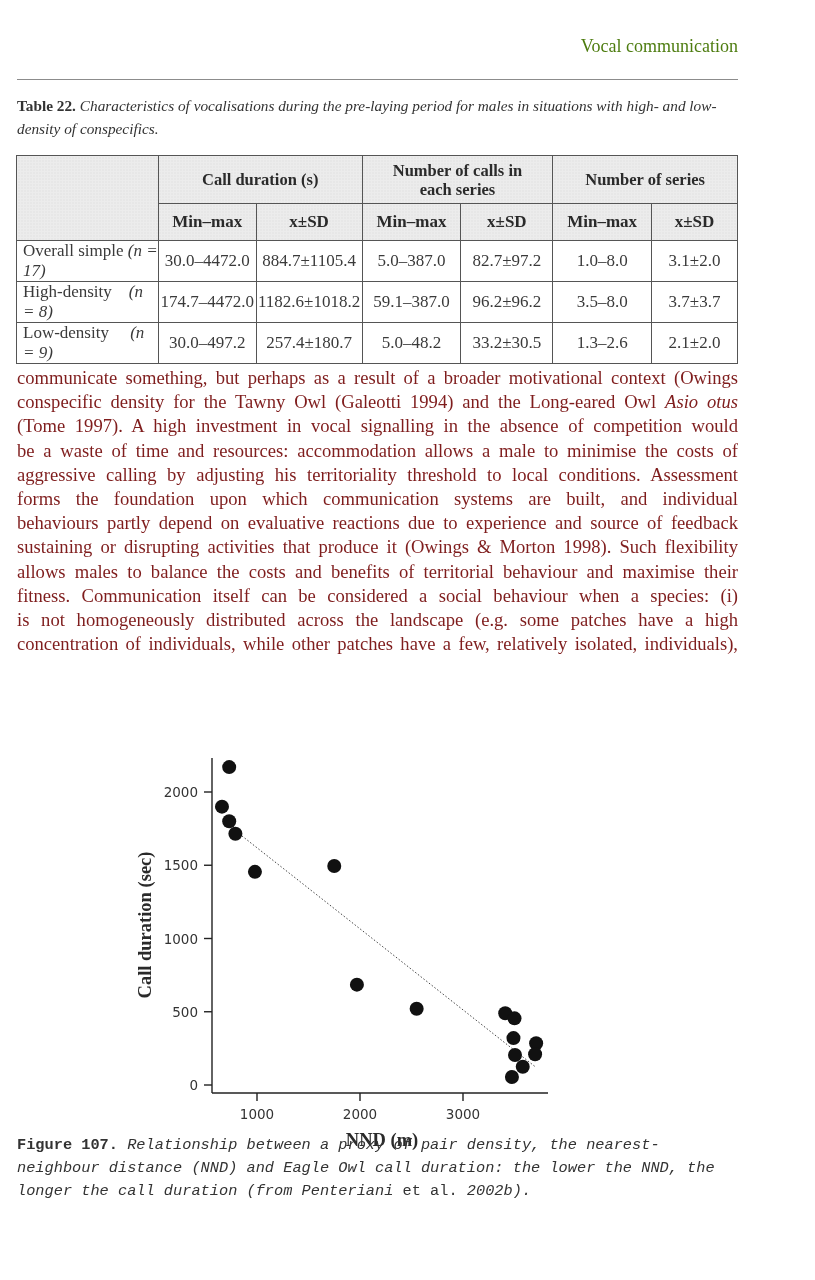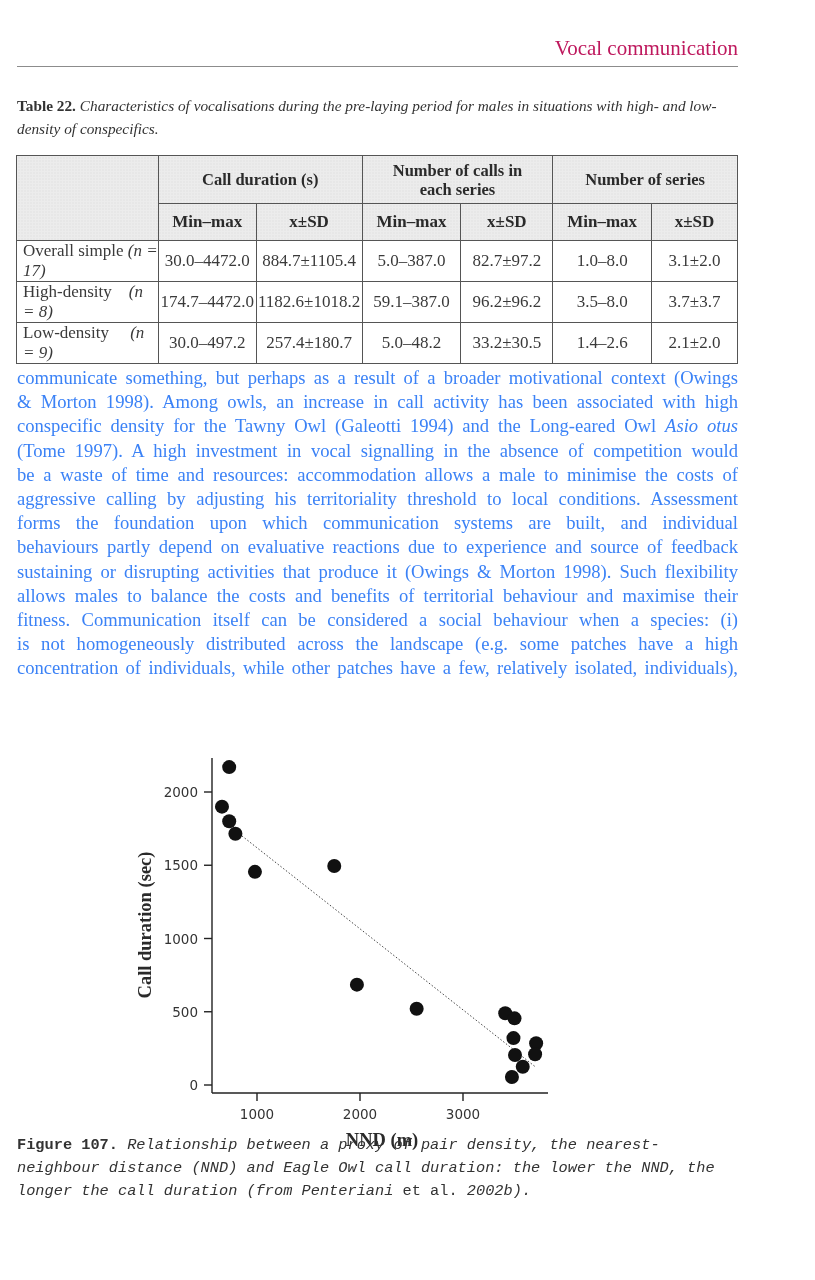--- a/index.html
+++ b/index.html
@@ -4,22 +4,22 @@
 <style>
   html, body { margin: 0; padding: 0; background: #ffffff; }
   body {
     width: 815px; height: 1280px; position: relative; overflow: hidden;
     font-family: "DejaVu Serif", "Liberation Serif", serif;
     color: #2a2a2a;
   }
   .running-head {
     position: absolute; left: 17px; top: 36px; width: 721px;
     text-align: right; font-family: "Liberation Serif", serif;
-    font-size: 21px; color: #be185d;
-    padding-bottom: 5px; border-bottom: 1px solid #8c8c8c;
+    font-size: 18px; color: #4d7c0f;
+    padding-bottom: 22px; border-bottom: 1px solid #8c8c8c;
   }
   .caption {
     position: absolute; left: 17px; width: 725px;
     font-family: "Liberation Serif", serif; font-size: 15.3px; line-height: 23px;
     color: #333;
   }
   .caption .lbl { font-weight: bold; font-style: normal; }
   .caption .txt { font-style: italic; }
   .caption .up { font-style: normal; }
   .table-caption { top: 94px; }
@@ -41,21 +41,21 @@
   }
   table.data tr.h1 th { height: 47px; font-size: 16.5px; line-height: 19px; }
   table.data tr.h2 th { height: 36px; font-size: 17px; }
   table.data td { height: 29px; font-size: 17px; }
   table.data td.rowlbl { text-align: left; padding-left: 6px; }
   .n { font-style: italic; }
 
   .body-text {
     position: absolute; left: 17px; top: 366px; width: 721px;
     font-family: "Liberation Serif", serif; font-size: 18.6px; line-height: 24.2px;
-    color: #3b82f6; text-align: justify;
+    color: #7f1d1d; text-align: justify;
   }
   .body-text .line { display: block; text-align: justify; text-align-last: justify; height: 24.2px; white-space: nowrap; }
   .body-text em { font-style: italic; }
 
   .chart { position: absolute; left: 0; top: 740px; width: 815px; height: 440px; }
   .page-number {
     position: absolute; left: 600px; width: 138px; top: 1290px; text-align: right;
     font-family: "Liberation Serif", serif; font-size: 17px; color: #333;
   }
 </style>
@@ -111,29 +111,28 @@
     <td>96.2±96.2</td>
     <td>3.5–8.0</td>
     <td>3.7±3.7</td>
   </tr>
   <tr>
     <td class="rowlbl"><span>Low-density</span>&nbsp;&nbsp;&nbsp;&nbsp;&nbsp;<span class="n">(n = 9)</span></td>
     <td>30.0–497.2</td>
     <td>257.4±180.7</td>
     <td>5.0–48.2</td>
     <td>33.2±30.5</td>
-    <td>1.4–2.6</td>
+    <td>1.3–2.6</td>
     <td>2.1±2.0</td>
   </tr>
 </tbody>
   </table>
 
 <div class="body-text">
   <span class="line">communicate something, but perhaps as a result of a broader motivational context (Owings</span>
-  <span class="line">&amp; Morton 1998). Among owls, an increase in call activity has been associated with high</span>
   <span class="line"><span>conspecific density for the Tawny Owl (Galeotti 1994) and the Long-eared Owl </span><em>Asio otus</em></span>
   <span class="line">(Tome 1997). A high investment in vocal signalling in the absence of competition would</span>
   <span class="line">be a waste of time and resources: accommodation allows a male to minimise the costs of</span>
   <span class="line">aggressive calling by adjusting his territoriality threshold to local conditions. Assessment</span>
   <span class="line">forms the foundation upon which communication systems are built, and individual</span>
   <span class="line">behaviours partly depend on evaluative reactions due to experience and source of feedback</span>
   <span class="line">sustaining or disrupting activities that produce it (Owings &amp; Morton 1998). Such flexibility</span>
   <span class="line">allows males to balance the costs and benefits of territorial behaviour and maximise their</span>
   <span class="line">fitness. Communication itself can be considered a social behaviour when a species: (i)</span>
   <span class="line">is not homogeneously distributed across the landscape (e.g. some patches have a high</span>

